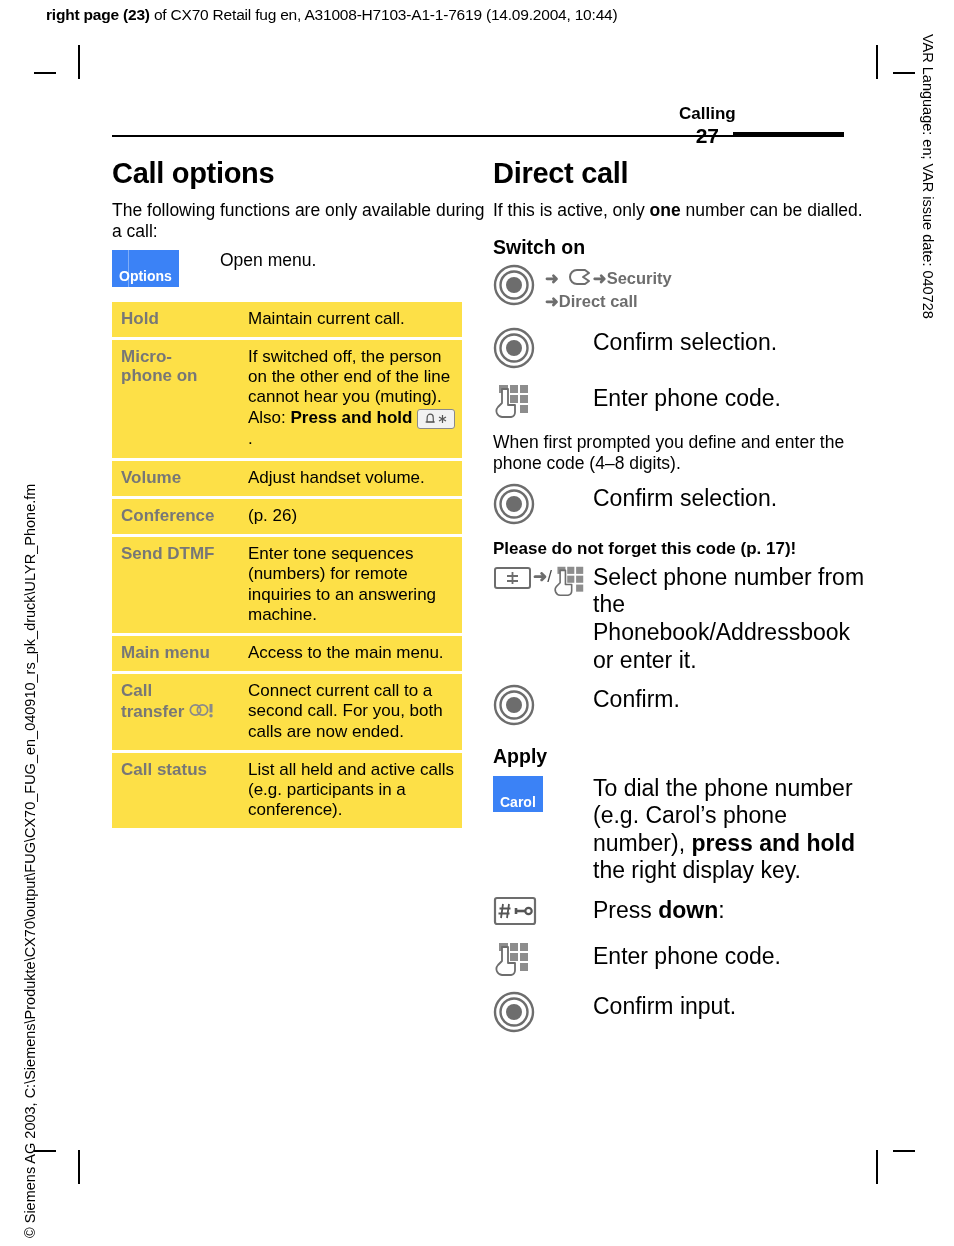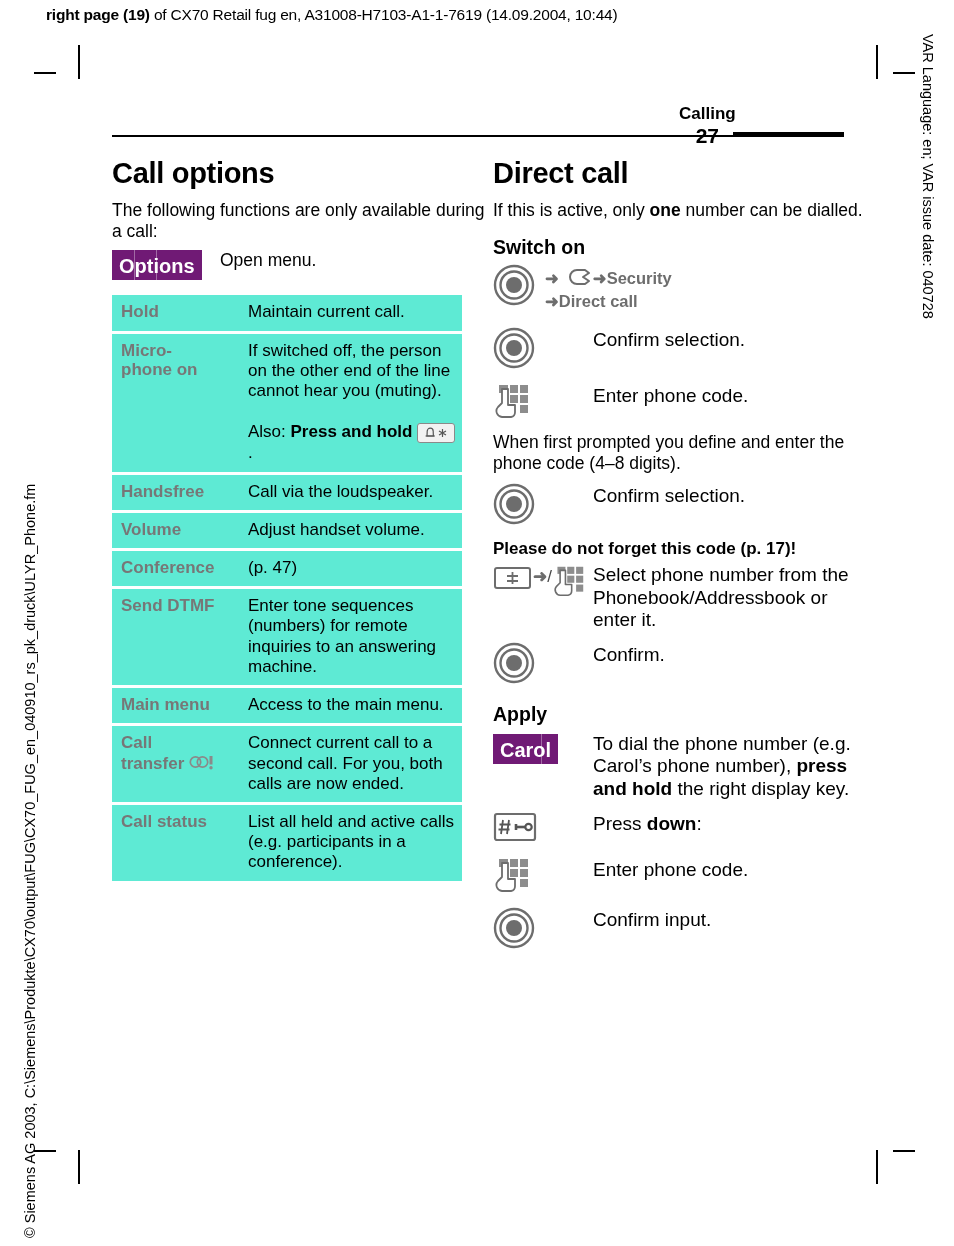--- a/index.html
+++ b/index.html
@@ -70,22 +70,22 @@
   h2.sub{
     font-size:19.5px;font-weight:bold;margin:16px 0 4px 0;line-height:1.1;
   }
   p.body{
     font-size:17.5px;margin:0 0 8px 0;line-height:1.20;
   }
 
   
   .softkey{
     display:inline-block;
-    background:#701a75;color:#fff;font-weight:bold;font-size:20px;
-    padding:5px 7px 2px 7px;line-height:1.15;
+    background:#3b82f6;color:#fff;font-weight:bold;font-size:14px;
+    padding:18px 7px 2px 7px;line-height:1.15;
     position:relative;
   }
   .softkey::after{
     content:"";position:absolute;left:0;top:0;right:0;bottom:0;
     background:
       linear-gradient(to right,transparent 0,transparent calc(25% - 0.5px),rgba(255,255,255,.35) calc(25% - 0.5px),rgba(255,255,255,.35) 25%,transparent 25%),
       linear-gradient(to right,transparent 0,transparent calc(50% - 0.5px),rgba(255,255,255,.35) calc(50% - 0.5px),rgba(255,255,255,.35) 50%,transparent 50%),
       linear-gradient(to right,transparent 0,transparent calc(75% - 0.5px),rgba(255,255,255,.35) calc(75% - 0.5px),rgba(255,255,255,.35) 75%,transparent 75%);
     pointer-events:none;
   }
@@ -93,53 +93,53 @@
   
   .optline{display:flex;align-items:flex-start;margin:4px 0 12px 0;}
   .optline .lbl{width:108px;}
   .optline .txt{font-size:17.5px;line-height:1.2;}
 
   
   table.opts{
     border-collapse:separate;border-spacing:0 3px;width:350px;margin:0;
   }
   table.opts td{
-    background:#5eead4;vertical-align:top;padding:7px 6px 8px 8px;
+    background:#fde047;vertical-align:top;padding:7px 6px 8px 8px;
   }
   table.opts td.k{
     width:112px;font-size:17px;font-weight:bold;color:#777777;line-height:1.15;
     padding-left:9px;
   }
   table.opts td.v{
     font-size:17px;color:#000;line-height:1.19;padding-left:9px;
   }
   table.opts td.v b{font-weight:bold;}
 
   
   .step{display:flex;align-items:flex-start;margin:0 0 9px 0;}
   .step .ic{width:100px;flex:0 0 100px;padding-top:1px;}
-  .step .tx{font-size:19px;line-height:1.20;padding-top:3px;}
+  .step .tx{font-size:23px;line-height:1.20;padding-top:3px;}
   .step .tx.menu{font-size:16.5px;font-weight:bold;color:#6d6d6d;line-height:1.20;padding-top:4px;}
 
   .keyicon{display:inline-block;vertical-align:middle;}
 
   
   .inkey{
     display:inline-block;vertical-align:-5px;
     border:1.6px solid #8a8a8a;border-radius:3px;background:#f2f2f2;
     padding:0 3px;line-height:0;
   }
 
   .spacer{height:6px;}
 </style>
 </head>
 <body>
 
 <div class="runhead">
-  <b>right page (19)</b><span> of CX70 Retail fug en, A31008-H7103-A1-1-7619 (14.09.2004, 10:44)</span>
+  <b>right page (23)</b><span> of CX70 Retail fug en, A31008-H7103-A1-1-7619 (14.09.2004, 10:44)</span>
 </div>
 
 <div class="cropmark cm-v" style="left:78px;top:45px;"></div>
 <div class="cropmark cm-h" style="left:34px;top:72px;"></div>
 <div class="cropmark cm-v" style="left:876px;top:45px;"></div>
 <div class="cropmark cm-h" style="left:893px;top:72px;"></div>
 <div class="cropmark cm-v" style="left:78px;top:1150px;"></div>
 <div class="cropmark cm-h" style="left:34px;top:1150px;"></div>
 <div class="cropmark cm-v" style="left:876px;top:1150px;"></div>
 <div class="cropmark cm-h" style="left:893px;top:1150px;"></div>
@@ -167,37 +167,33 @@
 
   <table class="opts">
     <tbody>
 
     <tr>
           <td class="k">Hold</td>
           <td class="v"><span>Maintain current call.</span></td>
         </tr>
         <tr>
           <td class="k">Micro-<br>phone on</td>
-          <td class="v"><span>If switched off, the person on the other end of the line cannot hear you (muting).</span><div style="margin-top:21px;"><span>Also: </span><b>Press and hold</b> <span class="inkey"><svg width="30" height="18" viewBox="0 0 30 18">
+          <td class="v"><span>If switched off, the person on the other end of the line cannot hear you (muting).</span><div style="margin-top:1px;"><span>Also: </span><b>Press and hold</b> <span class="inkey"><svg width="30" height="18" viewBox="0 0 30 18">
                   <path d="M6 12 C6 12 6.2 8.2 6.2 7.2 A3 3 0 0 1 12.2 7.2 C12.2 8.2 12.4 12 12.4 12 Z" fill="none" stroke="#555" stroke-width="1.2"></path>
                   <path d="M4.6 12 H13.8" stroke="#555" stroke-width="1.2"></path>
                   <path d="M21.5 5 V13 M18 7 L25 11 M25 7 L18 11" stroke="#555" stroke-width="1.2"></path>
                 </svg></span><span>.</span></div></td>
         </tr>
         <tr>
-          <td class="k">Handsfree</td>
-          <td class="v"><span>Call via the loudspeaker.</span></td>
-        </tr>
-        <tr>
           <td class="k">Volume</td>
           <td class="v"><span>Adjust handset volume.</span></td>
         </tr>
         <tr>
           <td class="k">Conference</td>
-          <td class="v"><span>(p. 47)</span></td>
+          <td class="v"><span>(p. 26)</span></td>
         </tr>
         <tr>
           <td class="k">Send DTMF</td>
           <td class="v"><span>Enter tone sequences (numbers) for remote inquiries to an answering machine.</span></td>
         </tr>
         <tr>
           <td class="k">Main menu</td>
           <td class="v"><span>Access to the main menu.</span></td>
         </tr>
         <tr>

